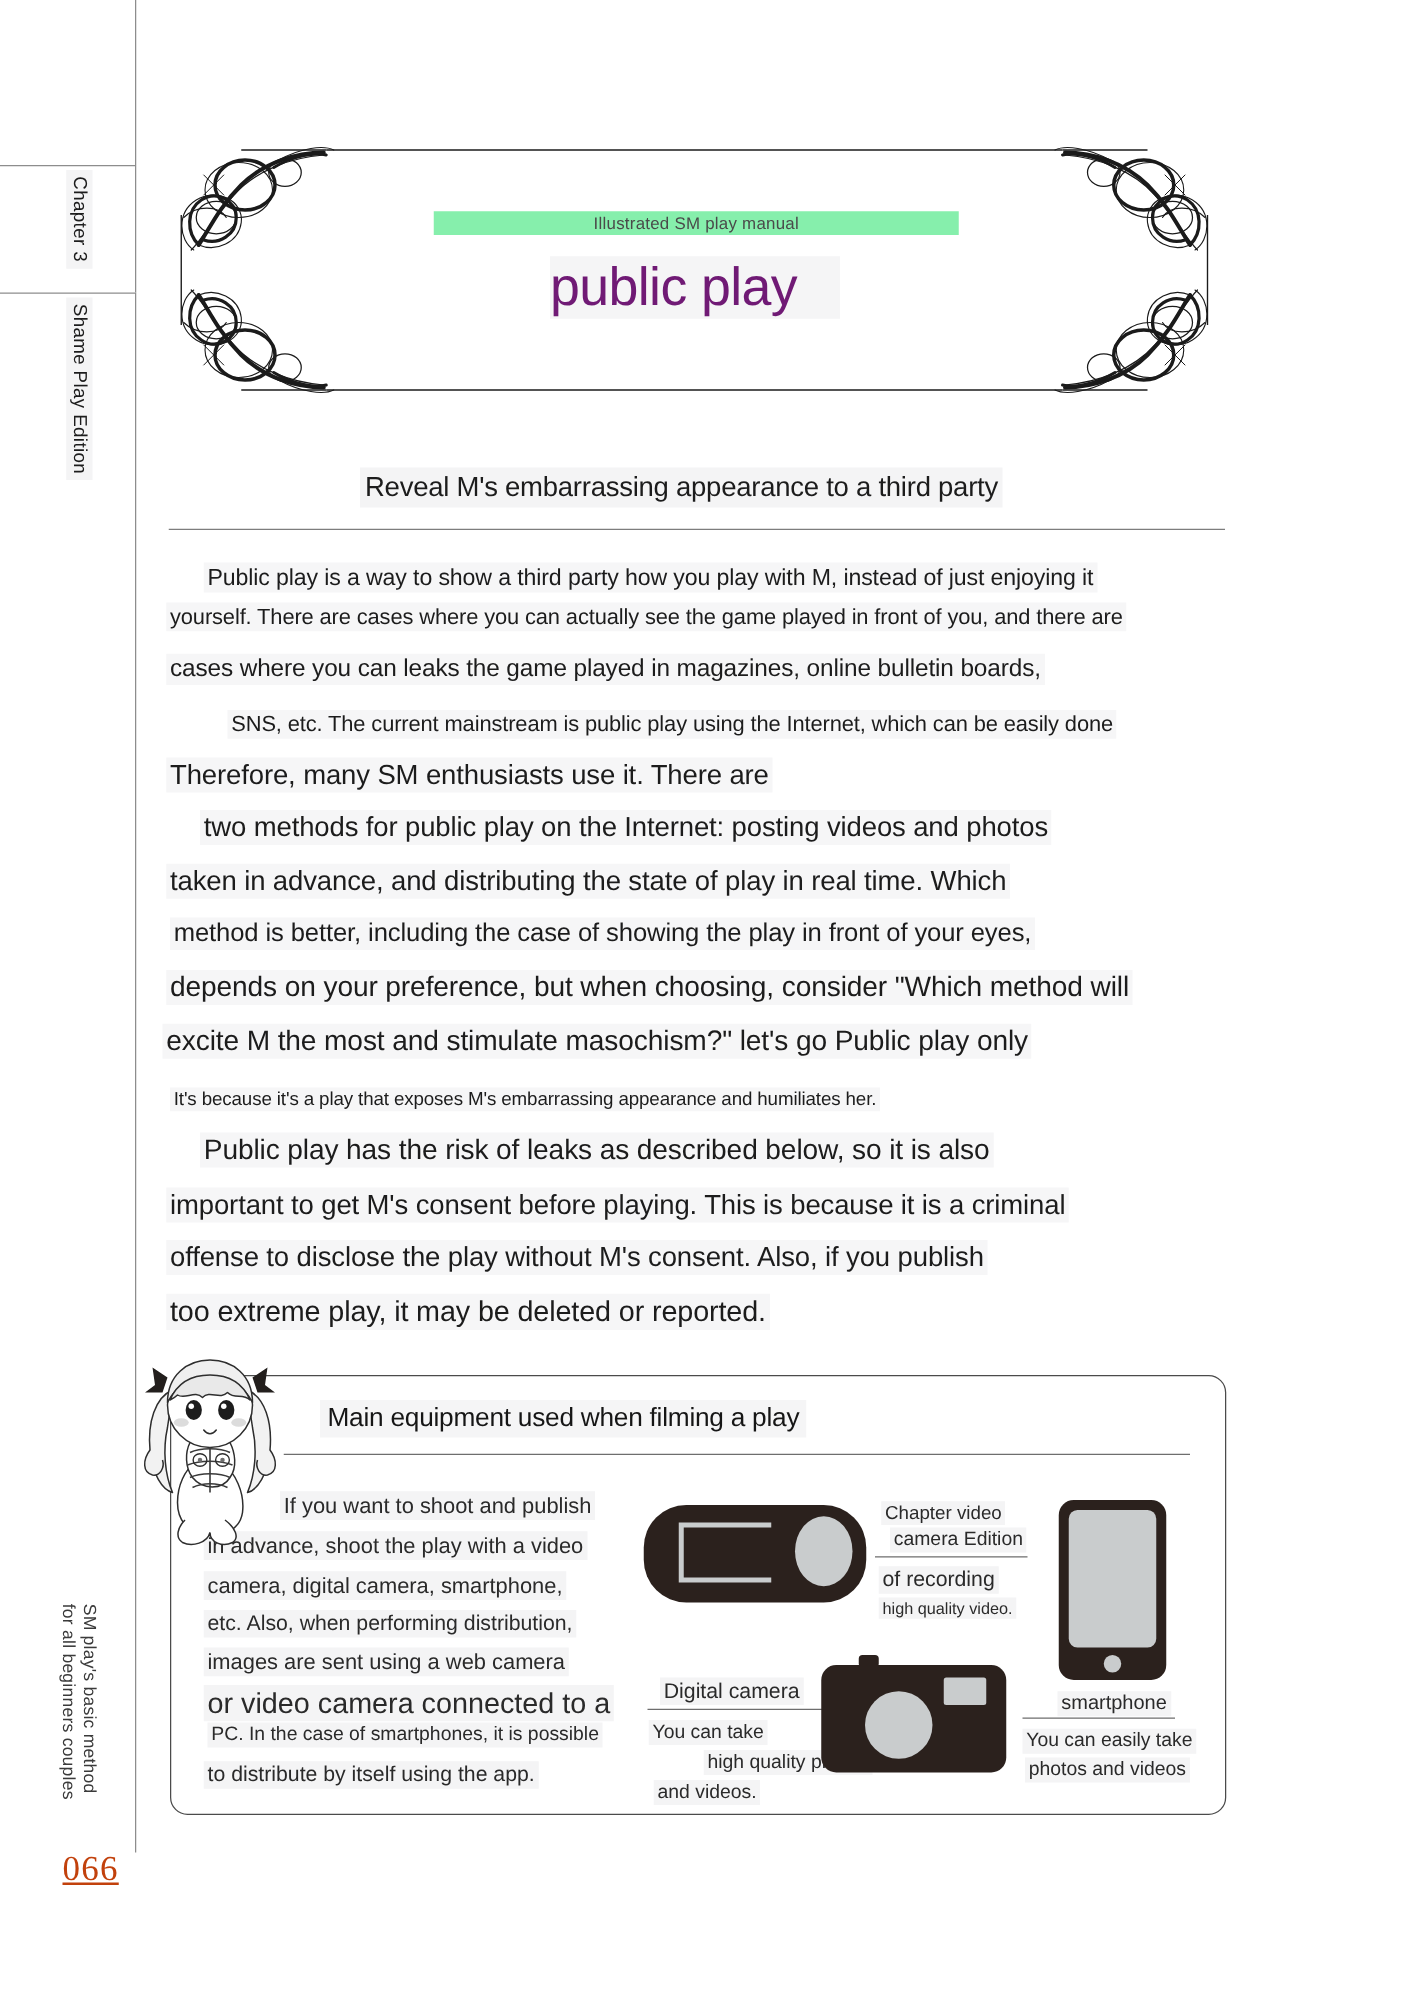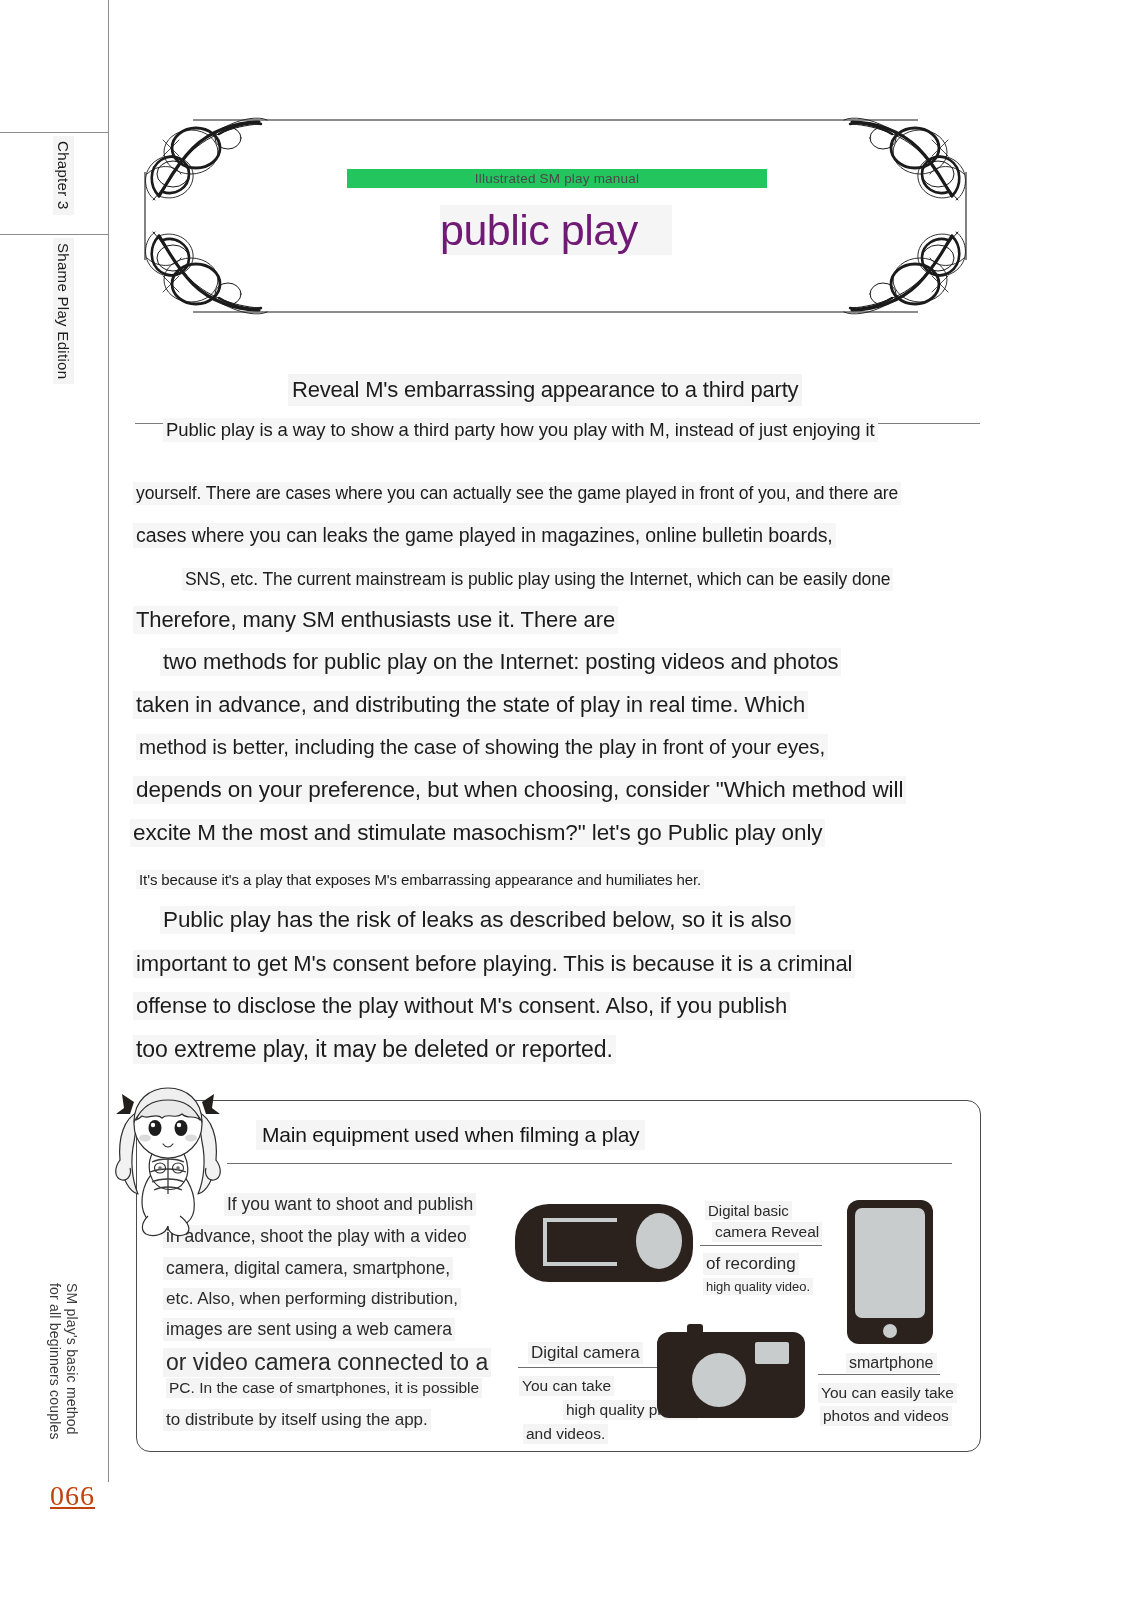--- a/index.html
+++ b/index.html
@@ -85,21 +85,21 @@
   .header-frame svg { display: block; width: 100%; height: 100%; }
 
   .header-sub {
     position: absolute;
     left: 347px;
     top: 169px;
     width: 420px;
     text-align: center;
     font-size: 13.5px;
     color: #4a4a4a;
-    background: #22c55e;
+    background: #86efac;
     padding: 2px 0;
     letter-spacing: .2px;
   }
   .header-title {
     position: absolute;
     left: 440px;
     top: 205px;
     width: 232px;
     text-align: left;
     font-size: 43px;
@@ -303,21 +303,21 @@
   </svg>
 </div>
 
 <div class="header-sub">Illustrated SM play manual</div>
 <div class="header-title">public play</div>
 
 <div class="section-heading">Reveal M's embarrassing appearance to a third party</div>
 <div class="divider"></div>
 
 <div id="body-copy">
-    <div class="body-line" style="left: 163px; top: 418px; font-size: 18.5px;">Public play is a way to show a third party how you play with M, instead of just enjoying it</div>
+    <div class="body-line" style="left: 163px; top: 450px; font-size: 18.5px;">Public play is a way to show a third party how you play with M, instead of just enjoying it</div>
     <div class="body-line" style="left: 133px; top: 482px; font-size: 17.5px;">yourself. There are cases where you can actually see the game played in front of you, and there are</div>
     <div class="body-line" style="left: 133px; top: 523px; font-size: 19.5px;">cases where you can leaks the game played in magazines, online bulletin boards,</div>
     <div class="body-line" style="left: 158px; top: 568px; font-size: 17.5px; margin-left: 24px;">SNS, etc. The current mainstream is public play using the Internet, which can be easily done</div>
     <div class="body-line" style="left: 133px; top: 606px; font-size: 22px;">Therefore, many SM enthusiasts use it. There are</div>
     <div class="body-line" style="left: 160px; top: 648px; font-size: 22px;">two methods for public play on the Internet: posting videos and photos</div>
     <div class="body-line" style="left: 133px; top: 691px; font-size: 22px;">taken in advance, and distributing the state of play in real time. Which</div>
     <div class="body-line" style="left: 136px; top: 734px; font-size: 20.5px;">method is better, including the case of showing the play in front of your eyes,</div>
     <div class="body-line" style="left: 133px; top: 776px; font-size: 22.5px;">depends on your preference, but when choosing, consider "Which method will</div>
     <div class="body-line" style="left: 130px; top: 819px; font-size: 22.5px;">excite M the most and stimulate masochism?" let's go Public play only</div>
     <div class="body-line" style="left: 136px; top: 870px; font-size: 15px;">It's because it's a play that exposes M's embarrassing appearance and humiliates her.</div>
@@ -335,22 +335,22 @@
     <div class="panel-line" style="left: 224px; top: 1193px; font-size: 17.5px;">If you want to shoot and publish</div>
     <div class="panel-line" style="left: 163px; top: 1225px; font-size: 17.5px;">in advance, shoot the play with a video</div>
     <div class="panel-line" style="left: 163px; top: 1257px; font-size: 17.5px;">camera, digital camera, smartphone,</div>
     <div class="panel-line" style="left: 163px; top: 1288px; font-size: 17px;">etc. Also, when performing distribution,</div>
     <div class="panel-line" style="left: 163px; top: 1318px; font-size: 17.5px;">images are sent using a web camera</div>
     <div class="panel-line" style="left: 163px; top: 1348px; font-size: 23px;">or video camera connected to a</div>
     <div class="panel-line" style="left: 166px; top: 1378px; font-size: 15.5px;">PC. In the case of smartphones, it is possible</div>
     <div class="panel-line" style="left: 163px; top: 1409px; font-size: 17px;">to distribute by itself using the app.</div>
   </div>
 <div id="device-captions">
-    <div class="panel-line" style="left: 705px; top: 1201px; font-size: 15px;">Digital basic</div>
-    <div class="panel-line" style="left: 712px; top: 1222px; font-size: 15.5px;">camera Reveal</div>
+    <div class="panel-line" style="left: 705px; top: 1201px; font-size: 15px;">Chapter video</div>
+    <div class="panel-line" style="left: 712px; top: 1222px; font-size: 15.5px;">camera Edition</div>
     <div class="panel-line" style="left: 703px; top: 1253px; font-size: 17px;">of recording</div>
     <div class="panel-line" style="left: 703px; top: 1278px; font-size: 13px;">high quality video.</div>
     <div class="panel-line" style="left: 528px; top: 1342px; font-size: 17px;">Digital camera</div>
     <div class="panel-line" style="left: 519px; top: 1376px; font-size: 15.5px;">You can take</div>
     <div class="panel-line" style="left: 519px; top: 1400px; font-size: 15.5px; margin-left: 44px;">high quality photos</div>
     <div class="panel-line" style="left: 523px; top: 1424px; font-size: 15.5px;">and videos.</div>
     <div class="panel-line" style="left: 846px; top: 1353px; font-size: 16px;">smartphone</div>
     <div class="panel-line" style="left: 818px; top: 1383px; font-size: 15.5px; text-align: center;">You can easily take</div>
     <div class="panel-line" style="left: 820px; top: 1406px; font-size: 15.5px;">photos and videos</div>
   </div>

